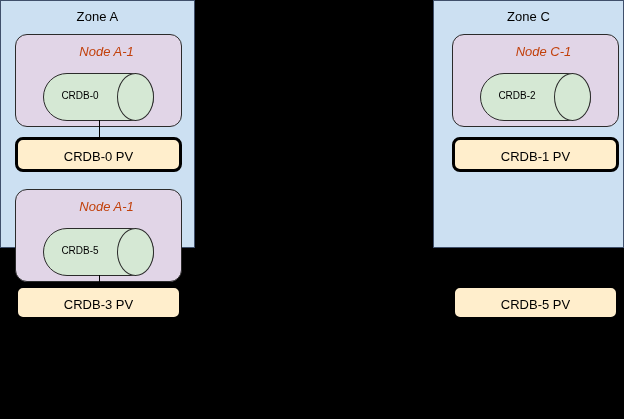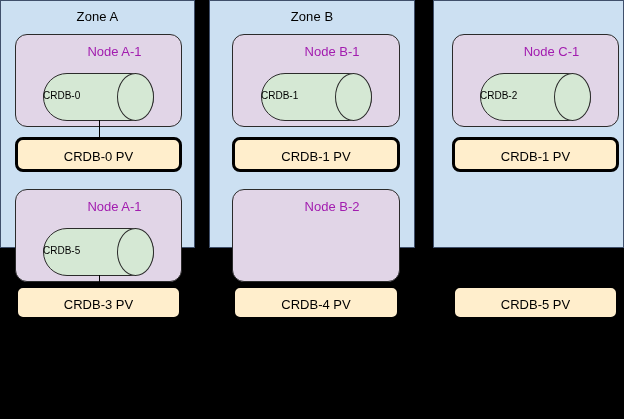--- a/index.html
+++ b/index.html
@@ -52,26 +52,27 @@
   .node {
     position: absolute;
     background: #e1d5e7;
     border: 1px solid #2b2b2b;
     border-radius: 12px;
     box-sizing: border-box;
   }
   .node-title {
     position: absolute;
     top: 9px;
-    left: 16px;
+    left: 8px;
     width: 100%;
     text-align: center;
     font-size: 13px;
     line-height: 16px;
-    color: #a21caf;
+    color: #c2410c;
+    font-style: italic;
   }
 
   
   .node.row1 { top: 33px; height: 93px; }
   
   .node.row2 { top: 188px; height: 93px; }
 
   #node-a1 { left: 14px;  width: 167px; }
   #node-a2 { left: 14px;  width: 167px; }
   #node-b1 { left: 22px;  width: 168px; }
@@ -103,21 +104,21 @@
     background: #d5e8d4;
     border: 1px solid #2b2b2b;
     border-radius: 50%;
     box-sizing: border-box;
   }
   .cyl-label {
     position: absolute;
     top: 16px;
     left: 0;
     right: 37px;
-    text-align: left;
+    text-align: center;
     font-size: 10px;
     line-height: 14px;
     color: #000;
     z-index: 3;
   }
 
   #cyl-a1 { left: 42px; top: 72px; width: 111px; }
   #cyl-a2 { left: 42px; top: 227px; width: 111px; }
   #cyl-b1 { left: 51px; top: 72px; width: 111px; }
   #cyl-c1 { left: 46px; top: 72px; width: 111px; }
@@ -195,49 +196,23 @@
       <div class="cyl-label">CRDB-5</div>
     </div>
 
     <div class="connector" id="conn-a2"></div>
 
     <div class="pv row2" id="pv-3">
       <div class="pv-label">CRDB-3 PV</div>
     </div>
   </div>
 
-  <div class="zone" id="zone-b">
-    <div class="zone-title">Zone B</div>
-
-    <div class="node row1" id="node-b1">
-      <div class="node-title">Node B-1</div>
-    </div>
-
-    <div class="cylinder" id="cyl-b1">
-      <div class="cyl-body"></div>
-      <div class="cyl-cap"></div>
-      <div class="cyl-label">CRDB-1</div>
-    </div>
-
-    <div class="connector" id="conn-b1"></div>
-
-    <div class="pv row1" id="pv-1">
-      <div class="pv-label">CRDB-1 PV</div>
-    </div>
-
-    <div class="node row2" id="node-b2">
-      <div class="node-title">Node B-2</div>
-    </div>
-
-    <div class="pv row2" id="pv-4">
-      <div class="pv-label">CRDB-4 PV</div>
-    </div>
-  </div>
 
   <div class="zone" id="zone-c">
+    <div class="zone-title">Zone C</div>
 
     <div class="node row1" id="node-c1">
       <div class="node-title">Node C-1</div>
     </div>
 
     <div class="cylinder" id="cyl-c1">
       <div class="cyl-body"></div>
       <div class="cyl-cap"></div>
       <div class="cyl-label">CRDB-2</div>
     </div>

